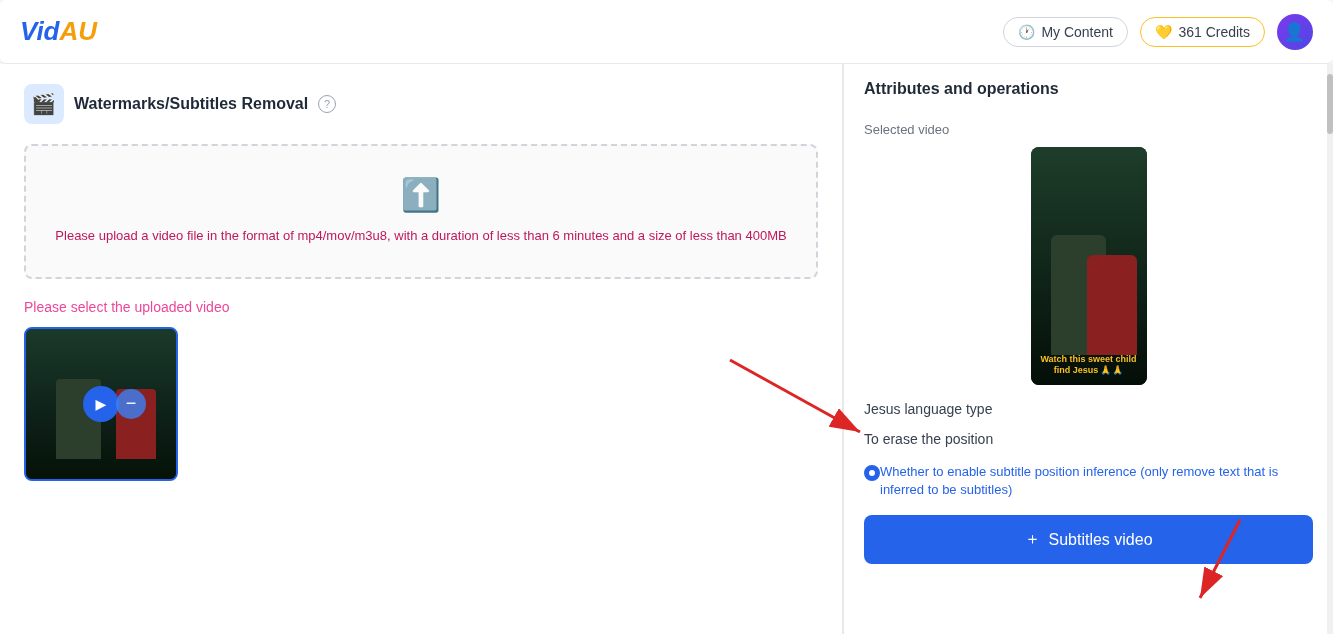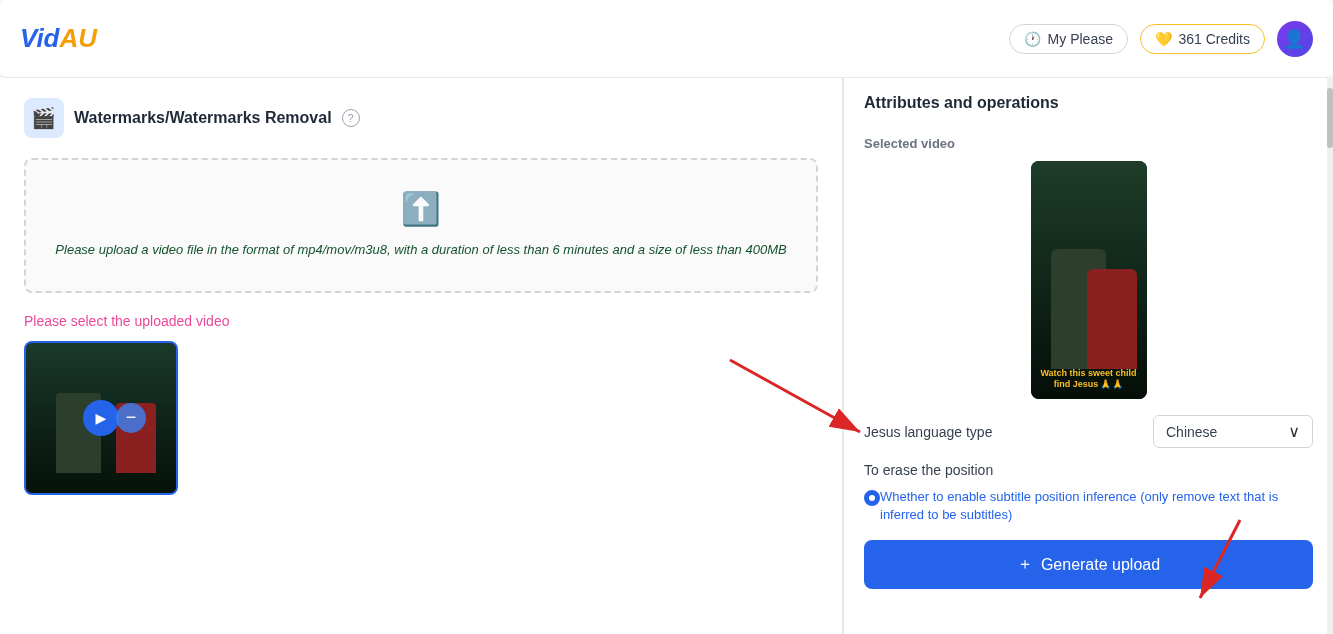--- a/index.html
+++ b/index.html
@@ -1,21 +1,21 @@
 <!DOCTYPE html>
 <html><head>
   <meta charset="utf-8">
   <style>
     * { box-sizing: border-box; margin: 0; padding: 0; }
     body { font-family: -apple-system, BlinkMacSystemFont, 'Segoe UI', sans-serif; background: #f5f5f5; color: #333; height: 634px; overflow: hidden; }
 
     
     .header {
       display: flex; align-items: center; justify-content: space-between;
-      background: #fff; height: 78px; padding: 0 20px;
+      background: #fff; height: 64px; padding: 0 20px;
       border-bottom: 1px solid #e8e8e8;
       position: relative; z-index: 10; border-radius: 6px;
     }
     .logo {
       font-size: 26px; font-weight: 700; color: #2563eb; font-style: italic;
     }
     .logo span { color: #f59e0b; }
     .header-right { display: flex; align-items: center; gap: 12px; }
     .my-content-btn {
       display: flex; align-items: center; gap: 6px;
@@ -67,21 +67,21 @@
       font-size: 11px; color: #9ca3af; cursor: pointer;
     }
 
     
     .upload-area {
       border: 2px dashed #d1d5db; border-radius: 8px;
       padding: 30px 20px; text-align: center; background: #fafafa;
       margin-bottom: 20px; cursor: pointer;
     }
     .upload-icon { font-size: 32px; margin-bottom: 12px; color: #374151; }
-    .upload-text { font-size: 13px; color: #14532d; line-height: 1.6; font-style: italic; }
+    .upload-text { font-size: 13px; color: #be185d; line-height: 1.6; }
 
     
     .section-label { font-size: 14px; color: #ec4899; font-weight: 500; margin-bottom: 12px; }
     .video-grid { display: flex; gap: 12px; flex-wrap: wrap; }
     .video-thumb {
       width: 154px; height: 154px; border-radius: 8px; overflow: hidden;
       border: 2px solid #2563eb; position: relative; cursor: pointer;
       background: #1a1a2e;
     }
     
@@ -124,21 +124,21 @@
     .scrollbar-track {
       position: absolute; right: 0; top: 0; bottom: 0;
       width: 6px; background: #f0f0f0;
     }
     .scrollbar-thumb {
       position: absolute; right: 0; top: 10px;
       width: 6px; height: 60px; background: #c0c0c0; border-radius: 3px;
     }
 
     .attr-title { font-size: 16px; font-weight: 600; color: #1f2937; margin-bottom: 24px; }
-    .selected-video-label { font-size: 13px; color: #6b7280; margin-bottom: 10px; font-weight: bold; }
+    .selected-video-label { font-size: 13px; color: #6b7280; margin-bottom: 10px; }
 
     .video-preview {
       width: 116px; height: 238px; border-radius: 8px; overflow: hidden;
       margin: 0 auto 16px auto; display: block;
       background: linear-gradient(to bottom, #1a3a2a 0%, #0d2018 60%, #051208 100%);
       position: relative;
     }
     .video-preview-scene {
       width: 100%; height: 100%; position: relative;
     }
@@ -169,21 +169,21 @@
     .erase-label { font-size: 14px; color: #374151; font-weight: 500; }
     .language-select {
       display: flex; align-items: center; gap: 6px;
       border: 1px solid #d1d5db; border-radius: 6px;
       padding: 6px 12px; cursor: pointer; min-width: 160px;
       justify-content: space-between; background: #fff;
     }
     .language-select-text { font-size: 14px; color: #374151; }
 
     .position-section { margin-bottom: 16px; }
-    .position-title { font-size: 14px; color: #374151; font-weight: 500; margin-bottom: 10px; }
+    .position-title { font-size: 14px; color: #374151; font-weight: 500; margin-bottom: 16px; }
     .radio-option {
       display: flex; align-items: flex-start; margin-bottom: 10px; cursor: pointer;
     }
     .radio-circle {
       width: 16px; height: 16px; border-radius: 50%; border: 2px solid #2563eb;
       margin-top: 2px; flex-shrink: 0; display: flex; align-items: center; justify-content: center;
     }
     .radio-circle.filled { background: #2563eb; }
     .radio-circle.filled::after {
       content: ''; width: 6px; height: 6px; background: white; border-radius: 50%;
@@ -213,38 +213,38 @@
 </head>
 <body>
 
 <div class="header">
   <div class="logo">
     Vid<span>AU</span>
   </div>
   <div class="header-right">
     <button class="my-content-btn">
       <span class="clock-icon">🕐</span>
-      <span>My Please</span>
+      <span>My Content</span>
     </button>
     <button class="credits-btn">
       <span class="heart-icon">💛</span>
       <span>361 Credits</span>
     </button>
     <div class="avatar">
       <div class="avatar-inner">👤</div>
     </div>
   </div>
 </div>
 
 <div class="main-container">
 
   <div class="left-panel">
     <div class="page-title-row">
       <div class="page-icon">🎬</div>
-      <span class="page-title">Watermarks/Watermarks Removal</span>
+      <span class="page-title">Watermarks/Subtitles Removal</span>
       <div class="help-icon">?</div>
     </div>
 
     <div class="upload-area">
       <div class="upload-icon">⬆️</div>
       <div class="upload-text">Please upload a video file in the format of mp4/mov/m3u8, with a duration of less than 6 minutes and a size of less than 400MB</div>
     </div>
 
     <div class="section-label">Please select the uploaded video</div>
     <div class="video-grid">
@@ -272,39 +272,35 @@
       <div class="video-preview-scene">
         <div class="preview-bg"></div>
         <div class="preview-person1"></div>
         <div class="preview-person2"></div>
         <div class="preview-text">Watch this sweet child find Jesus 🙏🙏</div>
       </div>
     </div>
 
     <div class="erase-row">
       <span class="erase-label">Jesus language type</span>
-      <div class="language-select">
-        <span class="language-select-text">Chinese</span>
-        <span>∨</span>
-      </div>
     </div>
 
     <div class="position-section">
       <div class="position-title">To erase the position</div>
 
       <div class="radio-option">
         <div class="radio-circle filled"></div>
         <span class="radio-text">Whether to enable subtitle position inference (only remove text that is inferred to be subtitles)</span>
       </div>
 
     </div>
 
     <button class="generate-btn">
       <span>＋</span>
-      <span>Generate upload</span>
+      <span>Subtitles video</span>
     </button>
   </div>
 </div>
 
 <svg class="arrows-container" viewBox="0 0 1333 634" xmlns="http://www.w3.org/2000/svg">
 
   <defs>
     <marker id="arrowhead1" markerWidth="10" markerHeight="7" refX="10" refY="3.5" orient="auto">
       <polygon points="0 0, 10 3.5, 0 7" fill="#dc2626"></polygon>
     </marker>

